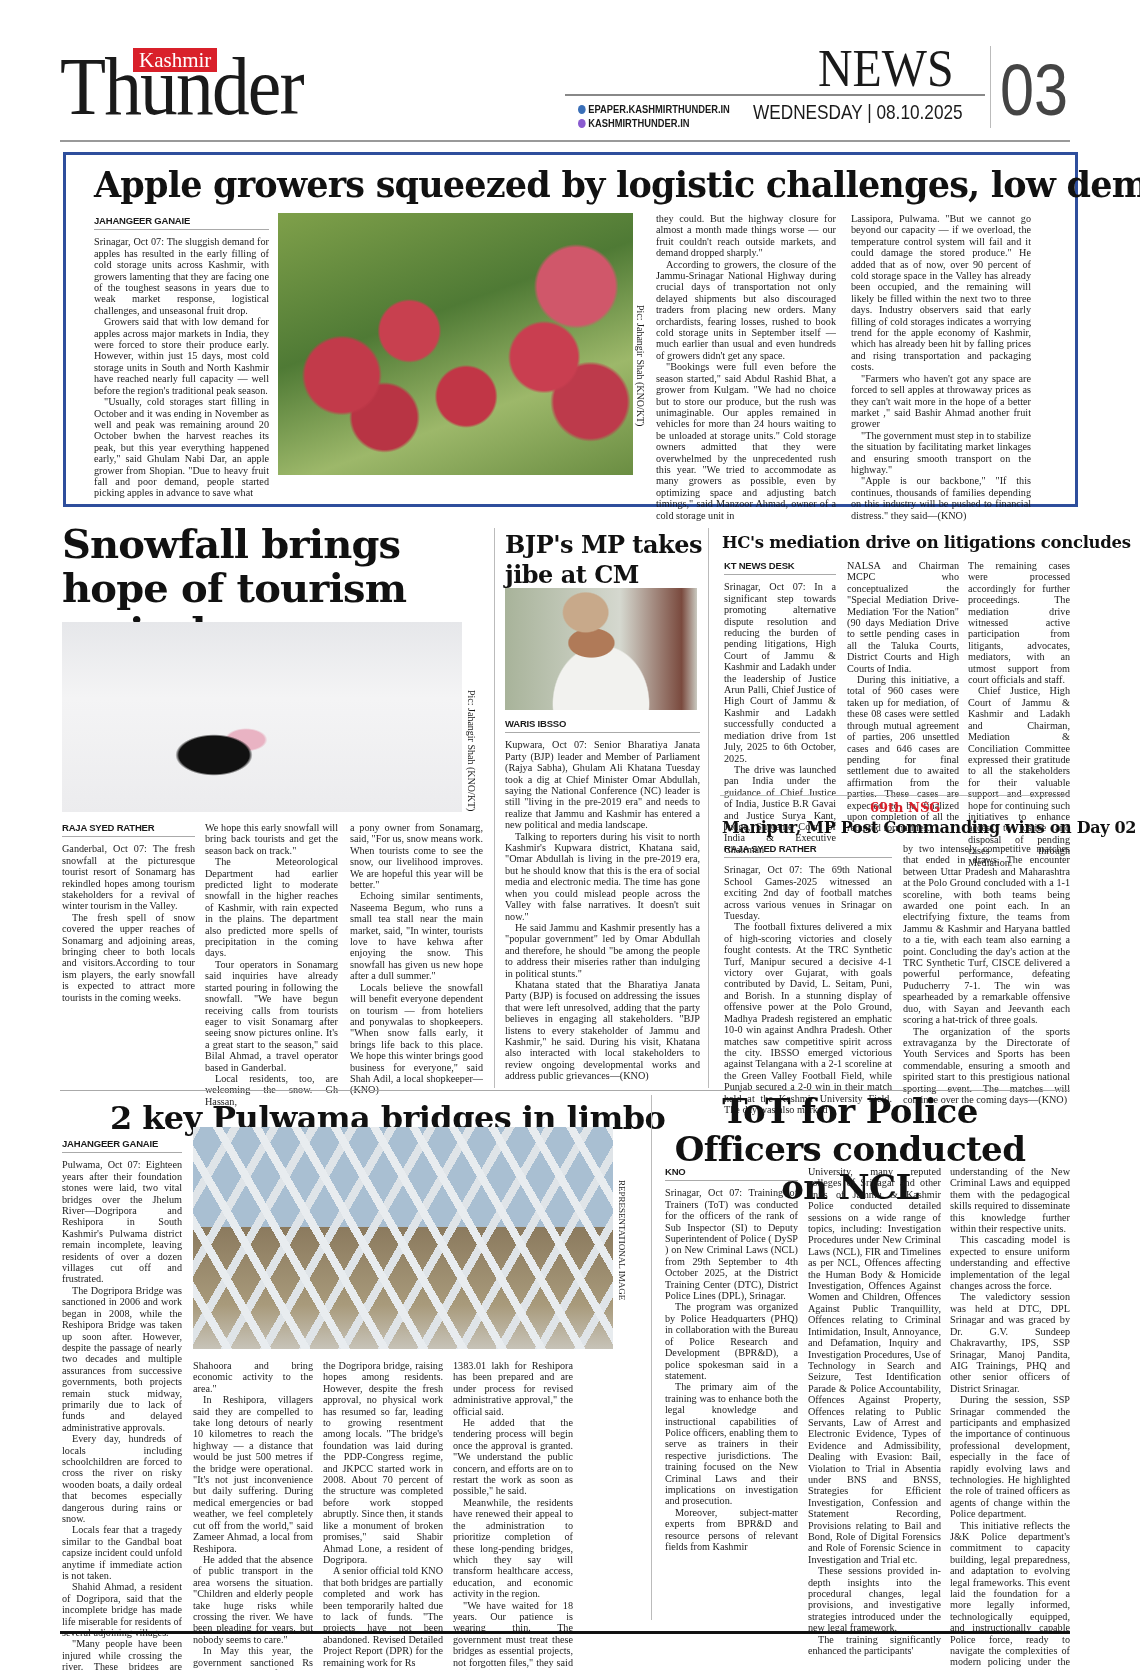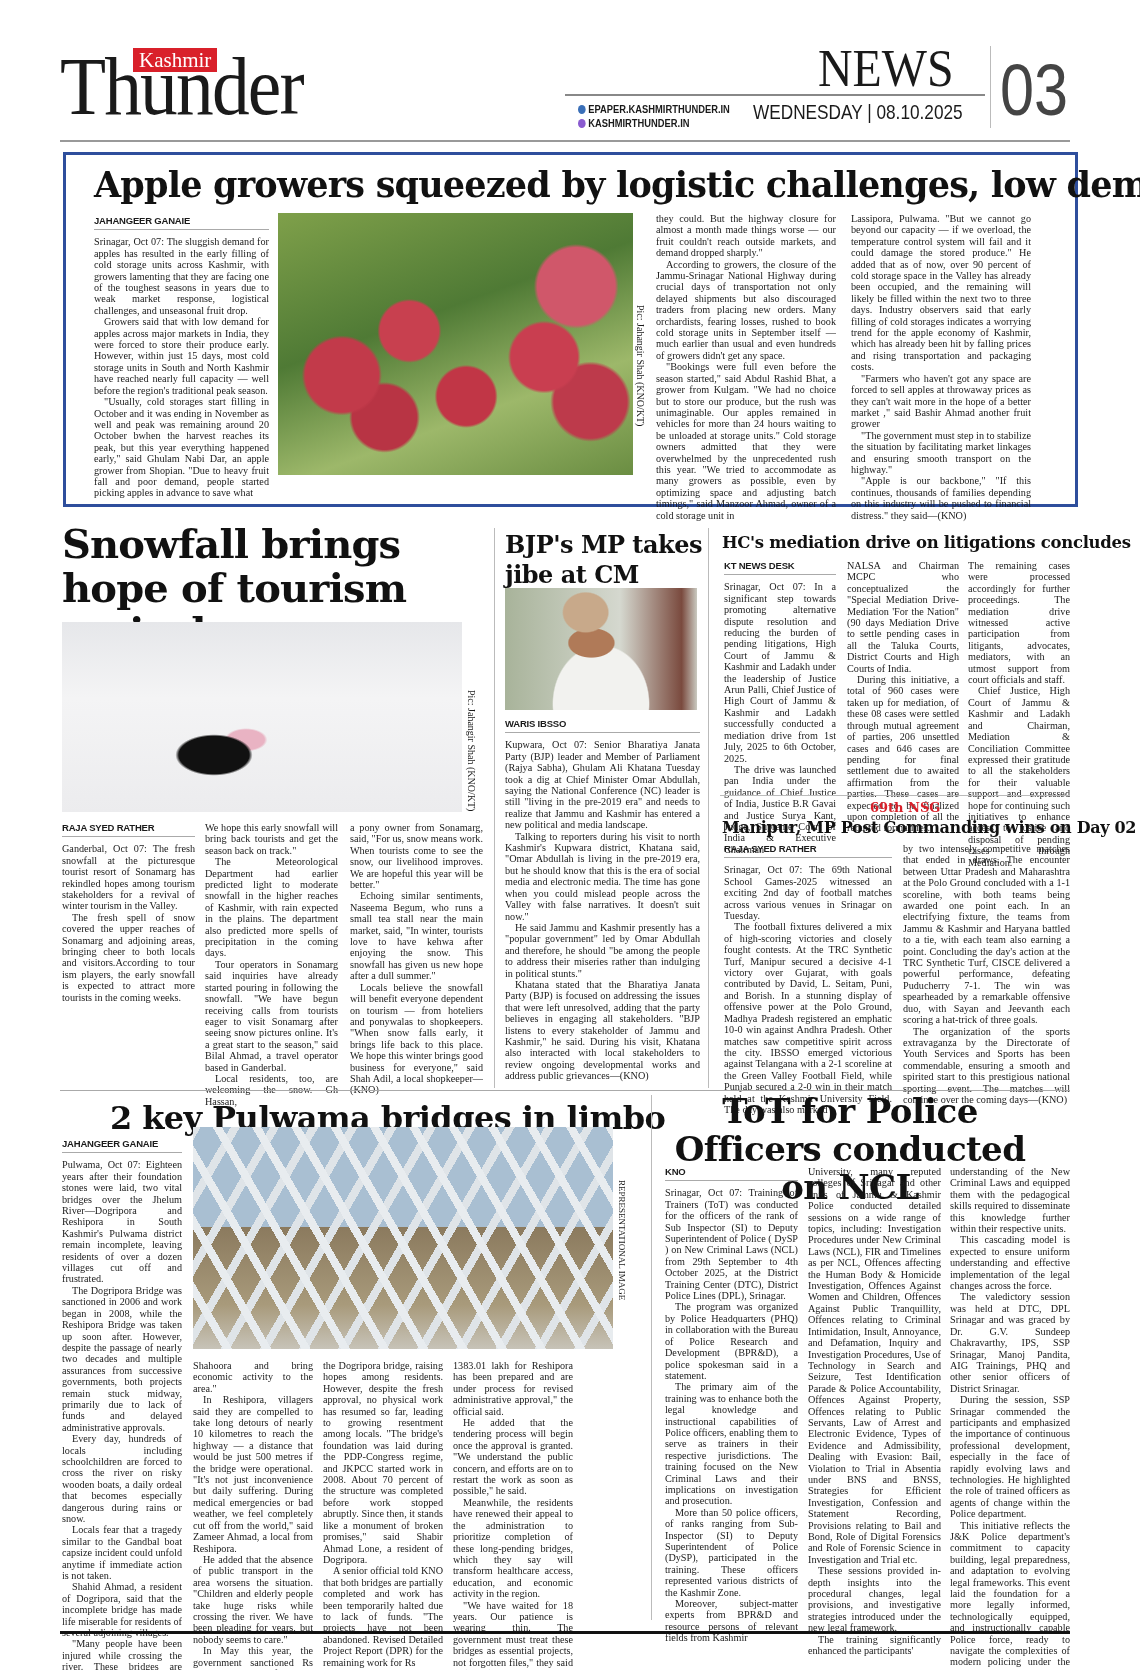--- a/index.html
+++ b/index.html
@@ -175,21 +175,20 @@
 
 <div class="vsep" style="left:651px;top:1095px;height:525px;"></div>
 
 <div>
   <div class="headline" style="position:absolute;left:650px;top:1092px;width:400px;font-size:34px;line-height:38px;letter-spacing:-0.6px;text-align:center;">ToT for Police Officers conducted on NCL</div>
   <div class="col" style="left:665px;top:1166px;width:133px;">
     <div class="byline">KNO</div>
     <p>Srinagar, Oct 07: Training of Trainers (ToT) was conducted for the officers of the rank of Sub Inspector (SI) to Deputy Superintendent of Police ( DySP ) on New Criminal Laws (NCL) from 29th September to 4th October 2025, at the District Training Center (DTC), District Police Lines (DPL), Srinagar.</p>
     <p>The program was organized by Police Headquarters (PHQ) in collaboration with the Bureau of Police Research and Development (BPR&amp;D), a police spokesman said in a statement.</p>
     <p>The primary aim of the training was to enhance both the legal knowledge and instructional capabilities of Police officers, enabling them to serve as trainers in their respective jurisdictions. The training focused on the New Criminal Laws and their implications on investigation and prosecution.</p>
-    <p>More than 50 police officers, of ranks ranging from Sub-Inspector (SI) to Deputy Superintendent of Police (DySP), participated in the training. These officers represented various districts of the Kashmir Zone.</p>
     <p>Moreover, subject-matter experts from BPR&amp;D and resource persons of relevant fields from Kashmir</p>
   </div>
   <div class="col" style="left:808px;top:1166px;width:133px;">
     <p style="text-indent:0">University, many reputed colleges of Srinagar and other units of Jammu &amp; Kashmir Police conducted detailed sessions on a wide range of topics, including: Investigation Procedures under New Criminal Laws (NCL), FIR and Timelines as per NCL, Offences affecting the Human Body &amp; Homicide Investigation, Offences Against Women and Children, Offences Against Public Tranquillity, Offences relating to Criminal Intimidation, Insult, Annoyance, and Defamation, Inquiry and Investigation Procedures, Use of Technology in Search and Seizure, Test Identification Parade &amp; Police Accountability, Offences Against Property, Offences relating to Public Servants, Law of Arrest and Electronic Evidence, Types of Evidence and Admissibility, Dealing with Evasion: Bail, Violation to Trial in Absentia under BNS and BNSS, Strategies for Efficient Investigation, Confession and Statement Recording, Provisions relating to Bail and Bond, Role of Digital Forensics and Role of Forensic Science in Investigation and Trial etc.</p>
     <p>These sessions provided in-depth insights into the procedural changes, legal provisions, and investigative strategies introduced under the new legal framework.</p>
     <p>The training significantly enhanced the participants'</p>
   </div>
   <div class="col" style="left:950px;top:1166px;width:120px;">
     <p style="text-indent:0">understanding of the New Criminal Laws and equipped them with the pedagogical skills required to disseminate this knowledge further within their respective units.</p>
     <p>This cascading model is expected to ensure uniform understanding and effective implementation of the legal changes across the force.</p>

